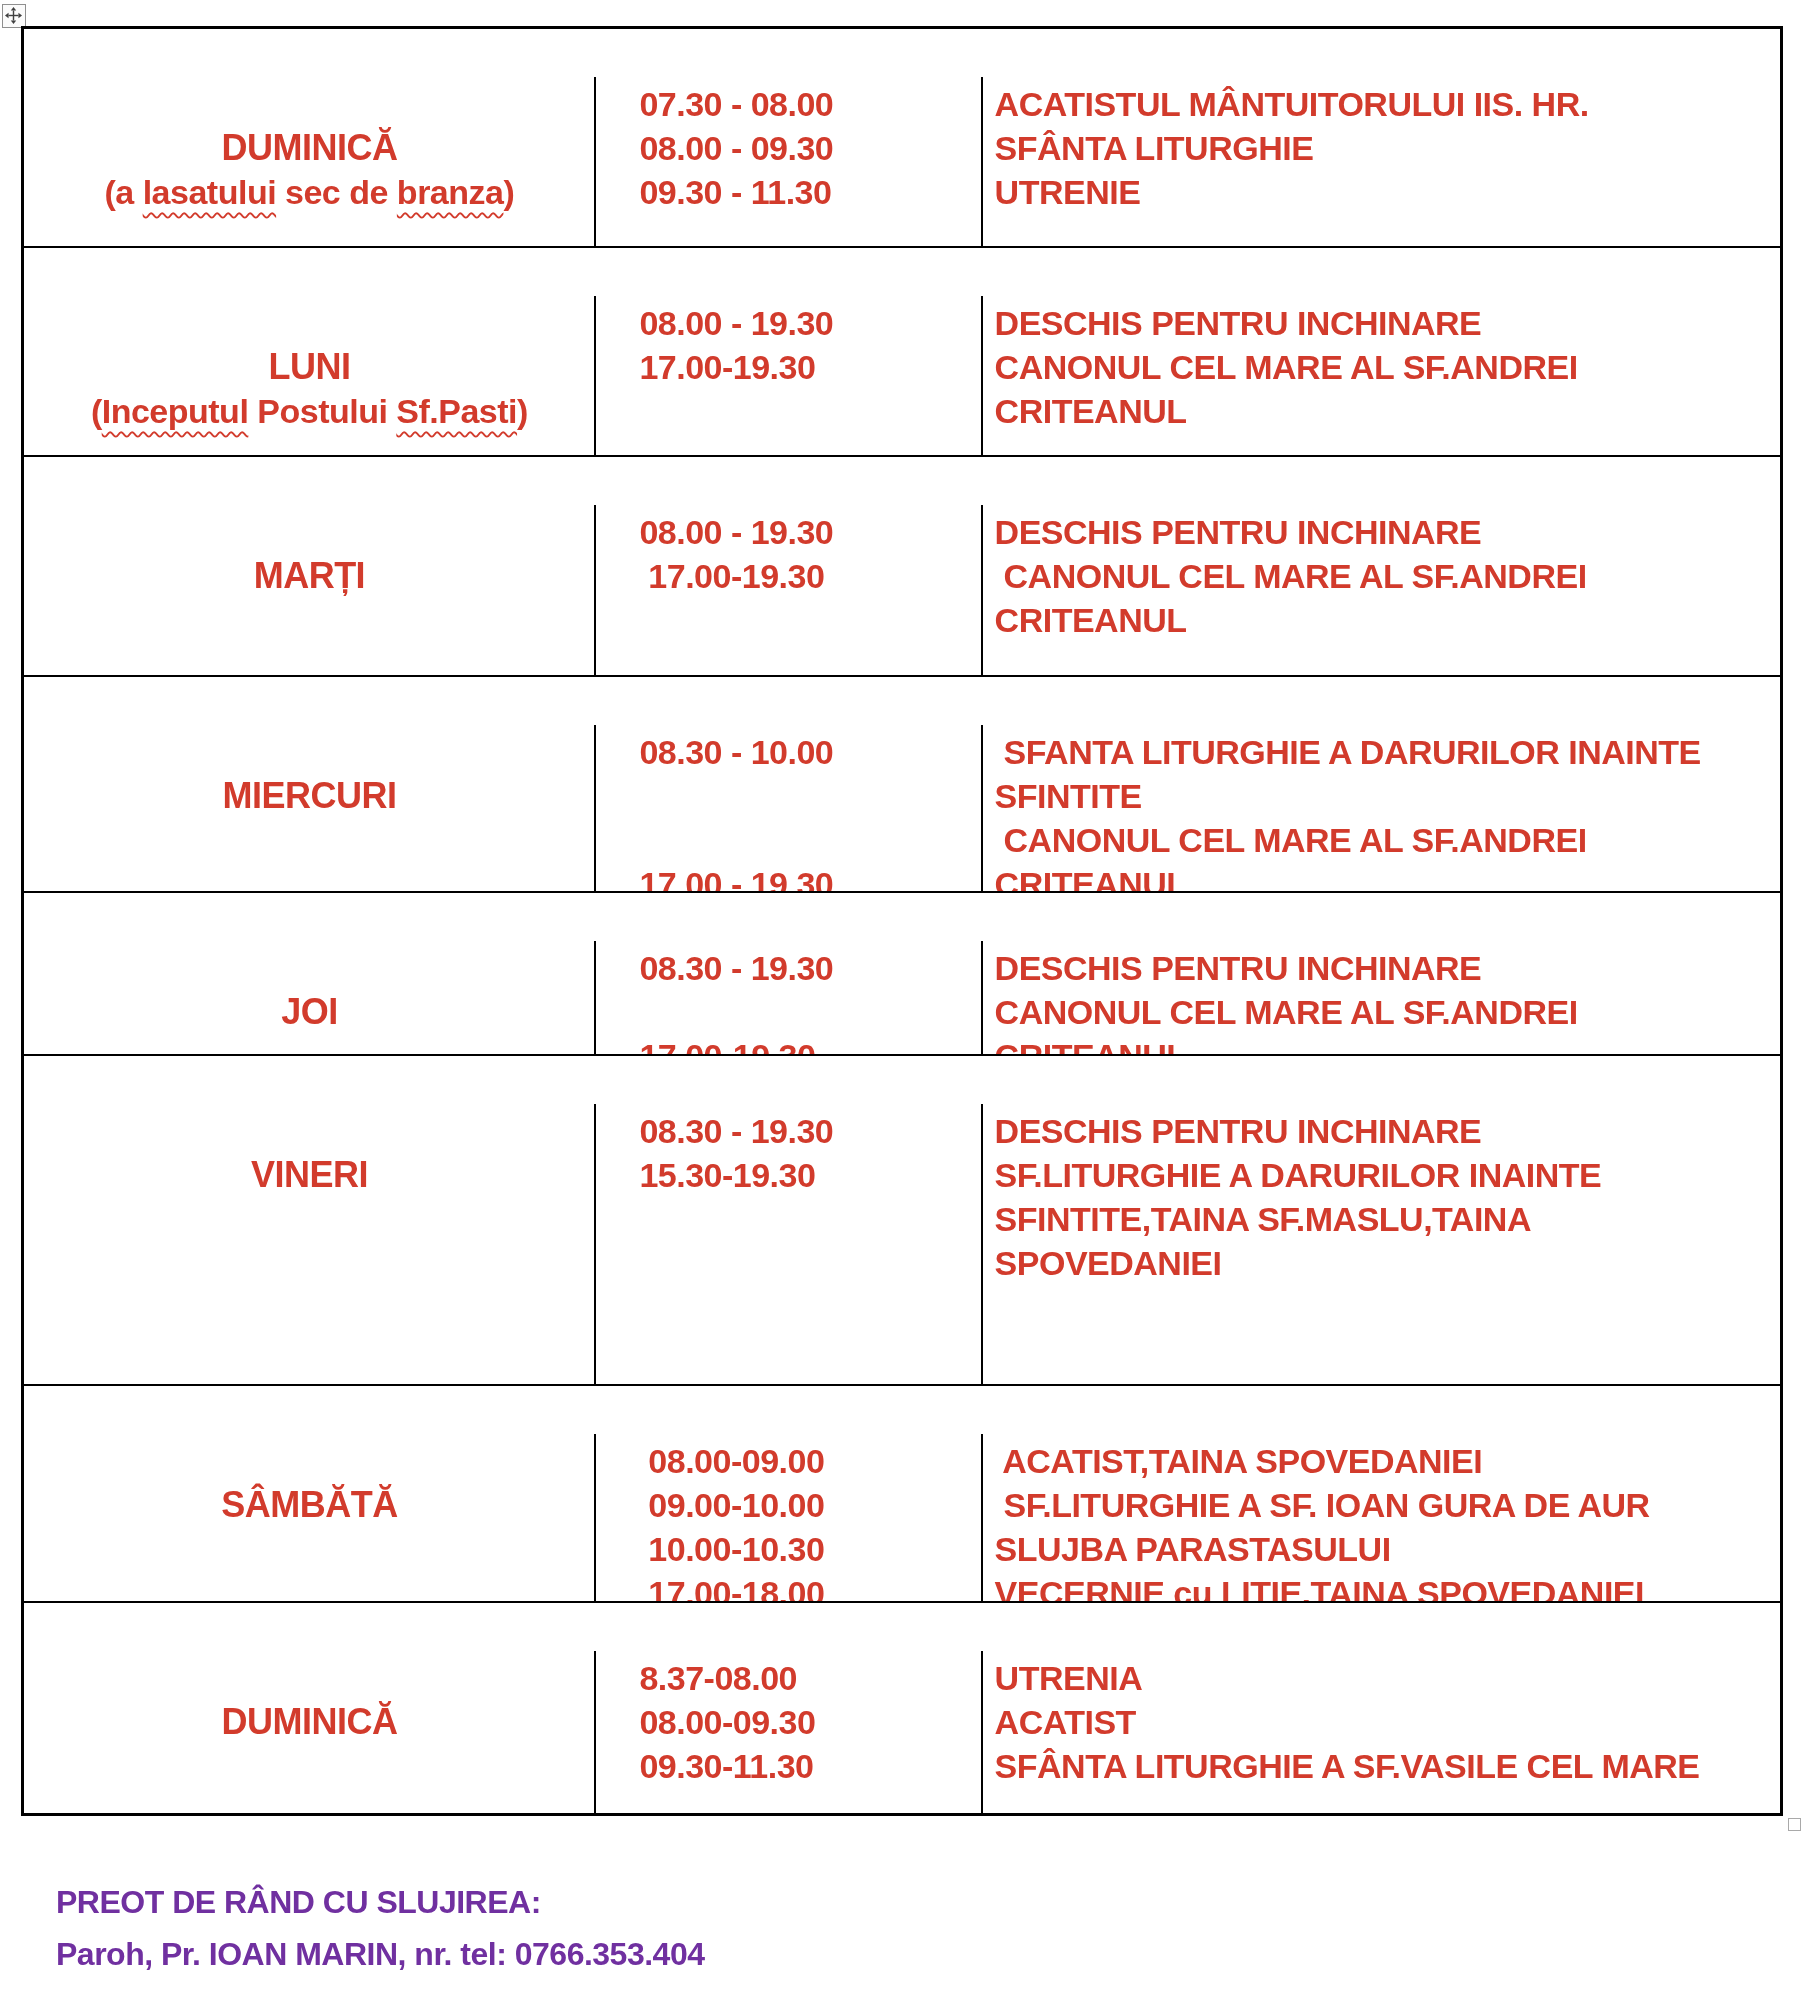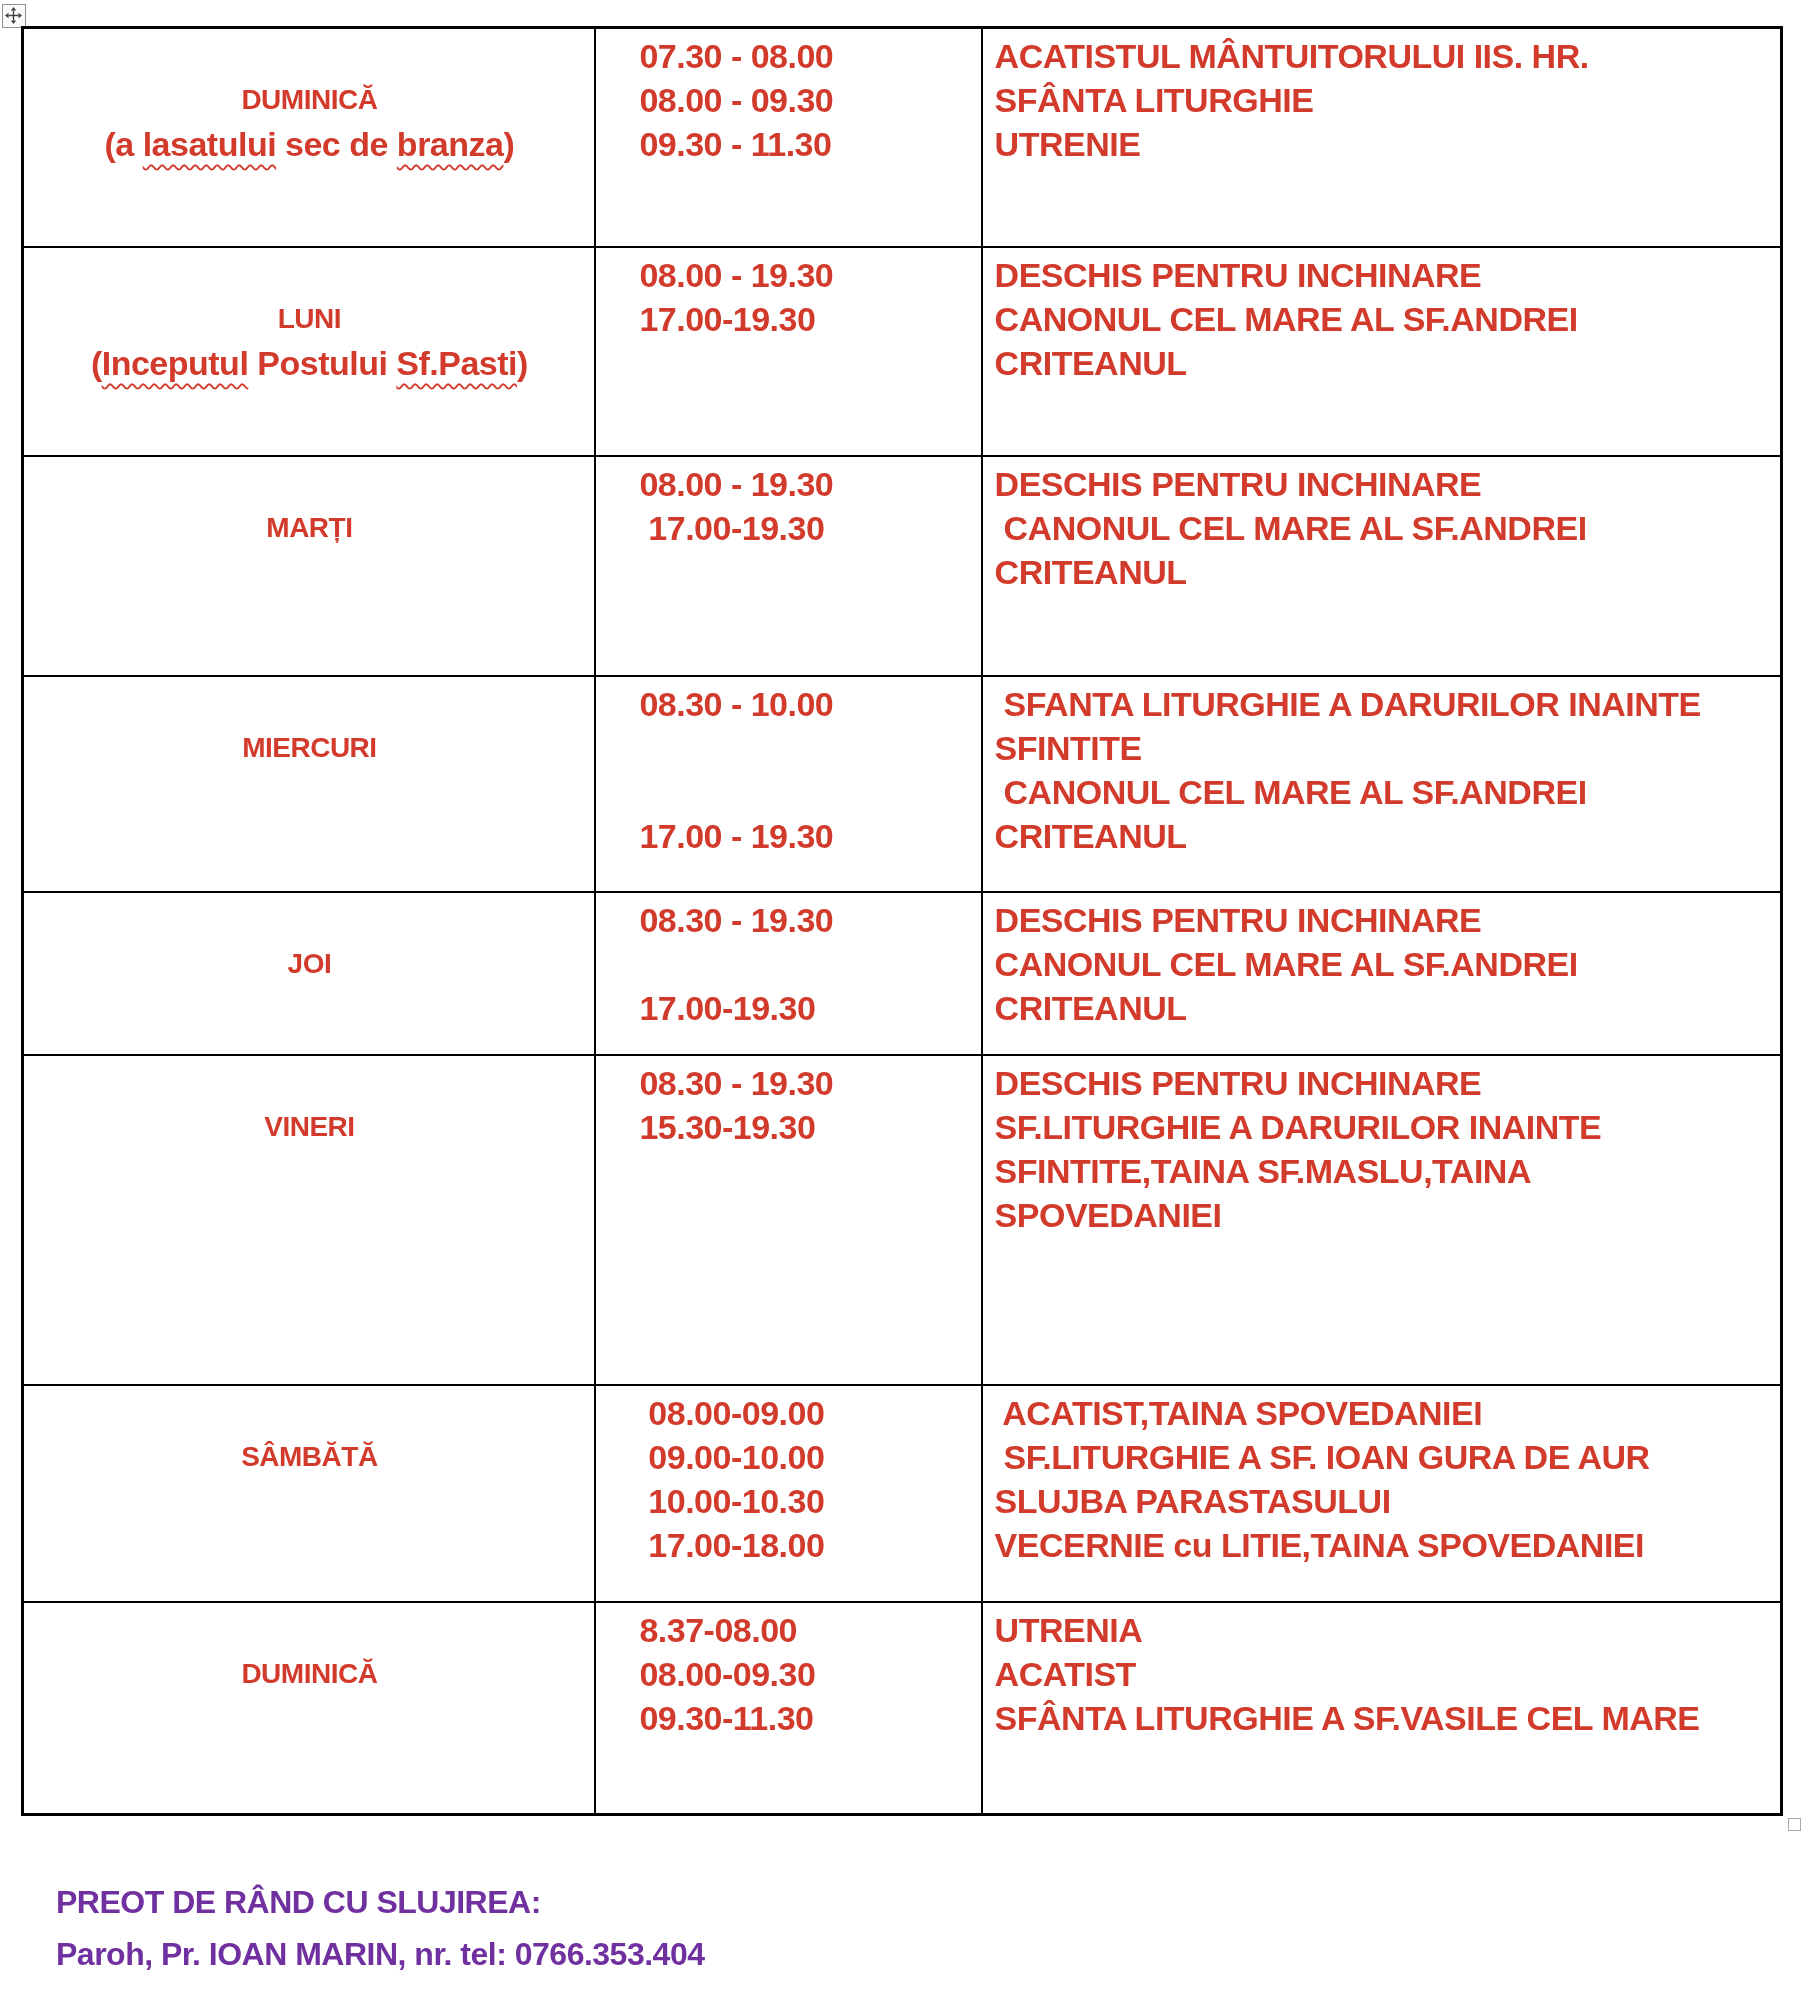--- a/index.html
+++ b/index.html
@@ -20,27 +20,27 @@
   }
   
   .sched{
     position:absolute;left:21.4px;top:26px;width:1762px;box-sizing:border-box;
     border:3.7px solid var(--border);background:#fff;
   }
   .trow{display:flex;box-sizing:border-box;border-bottom:2.8px solid var(--border);overflow:hidden;}
   .trow:last-child{border-bottom:none;}
   .cell{
     box-sizing:border-box;padding:4.7px 9.3px;color:var(--red);
-    font-size:34px;line-height:44px;letter-spacing:-0.5px;overflow:hidden;
+    font-size:34px;line-height:44px;letter-spacing:-0.5px;overflow:hidden;margin-top:48px;
   }
   .day-col{width:572px;border-right:2.8px solid var(--border);text-align:center;}
   .hours-col{width:387px;border-right:2.8px solid var(--border);padding-left:43px;}
   .services-col{flex:1;padding-left:11.2px;}
   .line{min-height:44px;white-space:pre;}
-  .day-name{font-size:28px;}
+  .day-name{font-size:36px;}
   .day-subtitle{font-size:34px;}
   .wavy{
     text-decoration-line:underline;text-decoration-style:wavy;
     text-decoration-color:var(--red);text-decoration-thickness:1.9px;text-underline-offset:7.5px;
   }
   
   .footer{position:absolute;left:56px;top:1876px;color:var(--purple);font-size:32px;line-height:52px;letter-spacing:-0.5px;}
 </style>
 </head>
 <body style="--red: #d23b2c; --purple: #7030a0; --border: #000000;">

